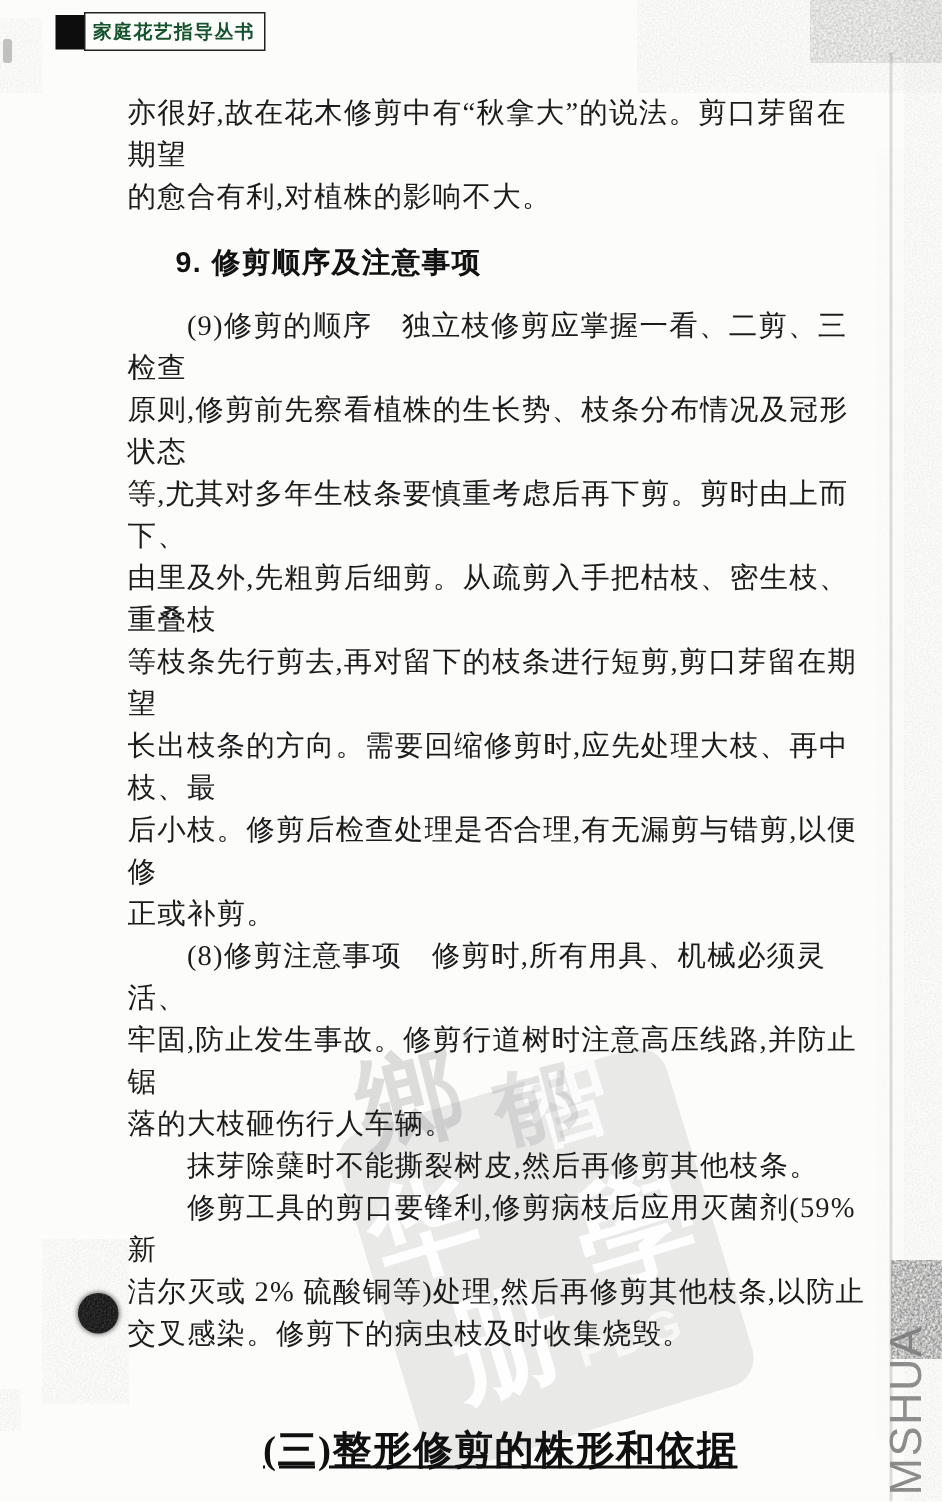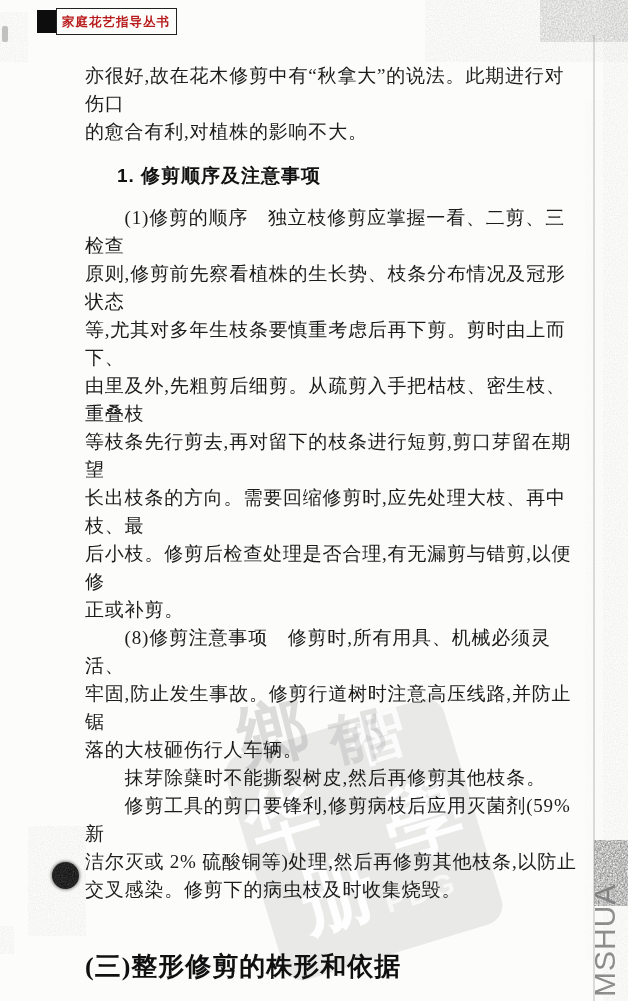--- a/index.html
+++ b/index.html
@@ -15,21 +15,21 @@
 
   
   .header{position:absolute;left:37px;top:6px;height:30px;display:flex;align-items:center;z-index:4;}
   .hdr-square{width:20px;height:23px;background:#0d0d0d;margin-right:0;}
   .hdr-box{
     border:1.5px solid #222;padding:3px 6px 3px 5px;margin-left:-1px;
     background:#fdfdfc;
   }
   .hdr-box span{
     font-family:"Liberation Sans", sans-serif;
-    font-size:12.5px;font-weight:bold;color:#b91c1c;letter-spacing:1px;white-space:nowrap;
+    font-size:12.5px;font-weight:bold;color:#14532d;letter-spacing:1px;white-space:nowrap;
   }
 
   
   .stamp{
     position:absolute;left:250px;top:722px;width:228px;height:235px;
     background:#e9e9e8;border-radius:20px;transform:rotate(-17deg);
     z-index:0;
   }
   .stamp .glyph{
     position:absolute;color:rgba(255,255,255,0.93);
@@ -60,23 +60,24 @@
     margin:0;font-size:19px;line-height:28px;letter-spacing:0.8px;
     white-space:pre-line;color:#1c1c1c;
   }
   .h-num{
     font-family:"Liberation Sans", sans-serif;
     font-size:19px;line-height:28px;font-weight:bold;color:#111;
     letter-spacing:1px;
   }
   .h-six{margin:16px 0 14px 32px;}
   .h-sec{
-    margin:44px 0 0 0;
+    margin:44px 0 0 0;text-align:center;
     font-size:26px;line-height:38px;font-weight:bold;color:#101010;
     letter-spacing:1px;
+    text-decoration:underline;
   }
 
   
   .dot{
     position:absolute;left:52px;top:862px;width:27px;height:27px;
     border-radius:50%;background:#161616;z-index:3;
     box-shadow:0 0 3px 1px rgba(25,25,25,0.55);
   }
   .mshua{
     position:absolute;left:588px;top:997px;
@@ -109,24 +110,24 @@
     <span class="glyph g1">华</span>
     <span class="glyph g2">册</span>
     <span class="glyph g3">學</span>
     <span class="glyph g4">智</span>
     <span class="pdg">PDG</span>
   </div>
   <span class="seal-ghost ghost1">鄉</span>
   <span class="seal-ghost ghost2">郁</span>
 
   <div class="textcol">
-    <p class="body">亦很好,故在花木修剪中有“秋拿大”的说法。此期进行对伤口
+    <p class="body">亦很好,故在花木修剪中有“秋拿大”的说法。剪口芽留在期望
 的愈合有利,对植株的影响不大。</p>
-    <div class="h-num h-six">1. 修剪顺序及注意事项</div>
-    <p class="body">　　(1)修剪的顺序　独立枝修剪应掌握一看、二剪、三检查
+    <div class="h-num h-six">9. 修剪顺序及注意事项</div>
+    <p class="body">　　(9)修剪的顺序　独立枝修剪应掌握一看、二剪、三检查
 原则,修剪前先察看植株的生长势、枝条分布情况及冠形状态
 等,尤其对多年生枝条要慎重考虑后再下剪。剪时由上而下、
 由里及外,先粗剪后细剪。从疏剪入手把枯枝、密生枝、重叠枝
 等枝条先行剪去,再对留下的枝条进行短剪,剪口芽留在期望
 长出枝条的方向。需要回缩修剪时,应先处理大枝、再中枝、最
 后小枝。修剪后检查处理是否合理,有无漏剪与错剪,以便修
 正或补剪。</p>
     <p class="body">　　(8)修剪注意事项　修剪时,所有用具、机械必须灵活、
 牢固,防止发生事故。修剪行道树时注意高压线路,并防止锯
 落的大枝砸伤行人车辆。</p>

